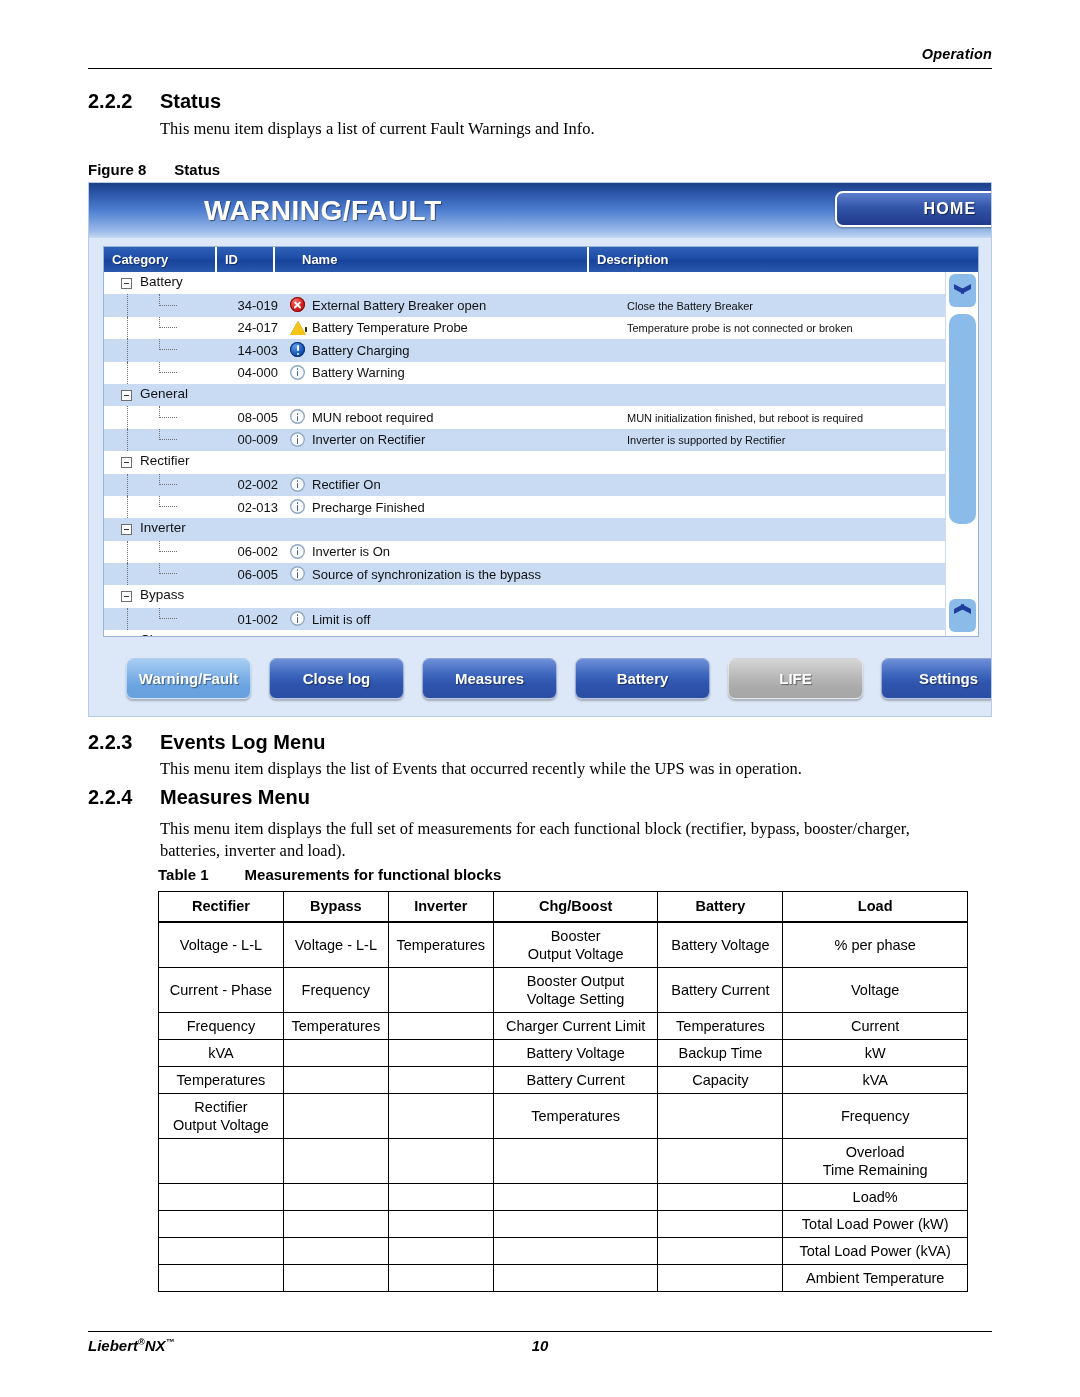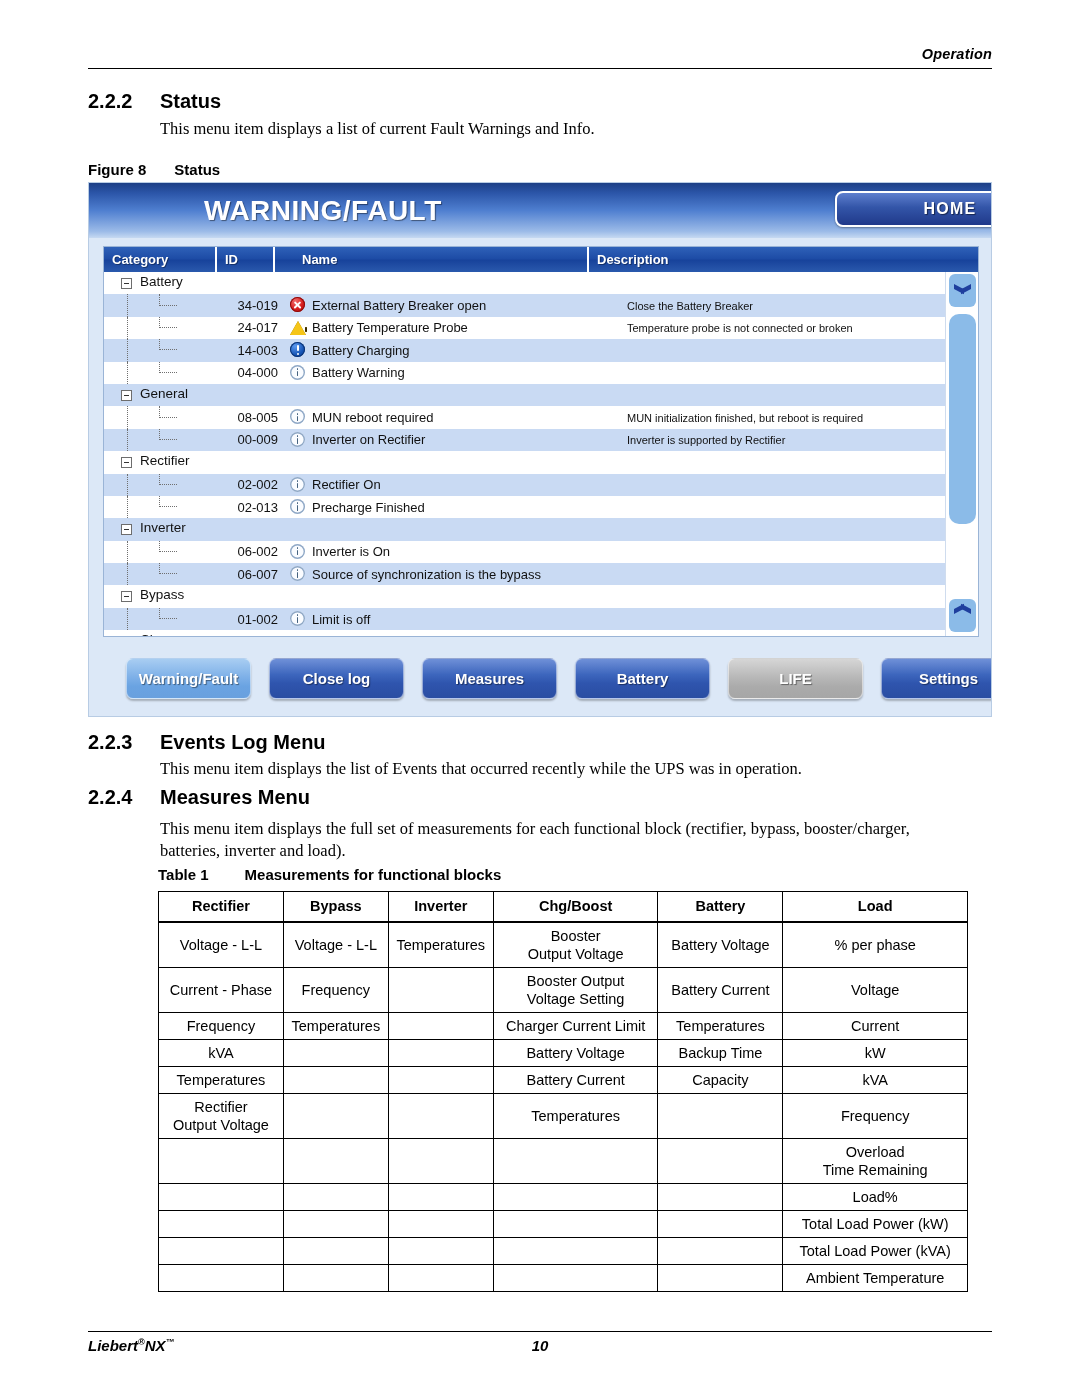--- a/index.html
+++ b/index.html
@@ -475,21 +475,21 @@
             <div class="tree-elbow"></div>
             <div class="cell-id">06-002</div>
             <div class="cell-icon">
               <div class="ico ico-infolite"></div>
             </div>
             <div class="cell-name">Inverter is On</div>
           </div>
           <div class="row alt">
             <div class="tree-vline"></div>
             <div class="tree-elbow"></div>
-            <div class="cell-id">06-007</div>
+            <div class="cell-id">06-005</div>
             <div class="cell-icon">
               <div class="ico ico-infolite"></div>
             </div>
             <div class="cell-name">Source of synchronization is the bypass</div>
           </div>
           <div class="row cat">
             <div class="expander"></div>
             <div class="cat-label">Bypass</div>
           </div>
           <div class="row alt">

